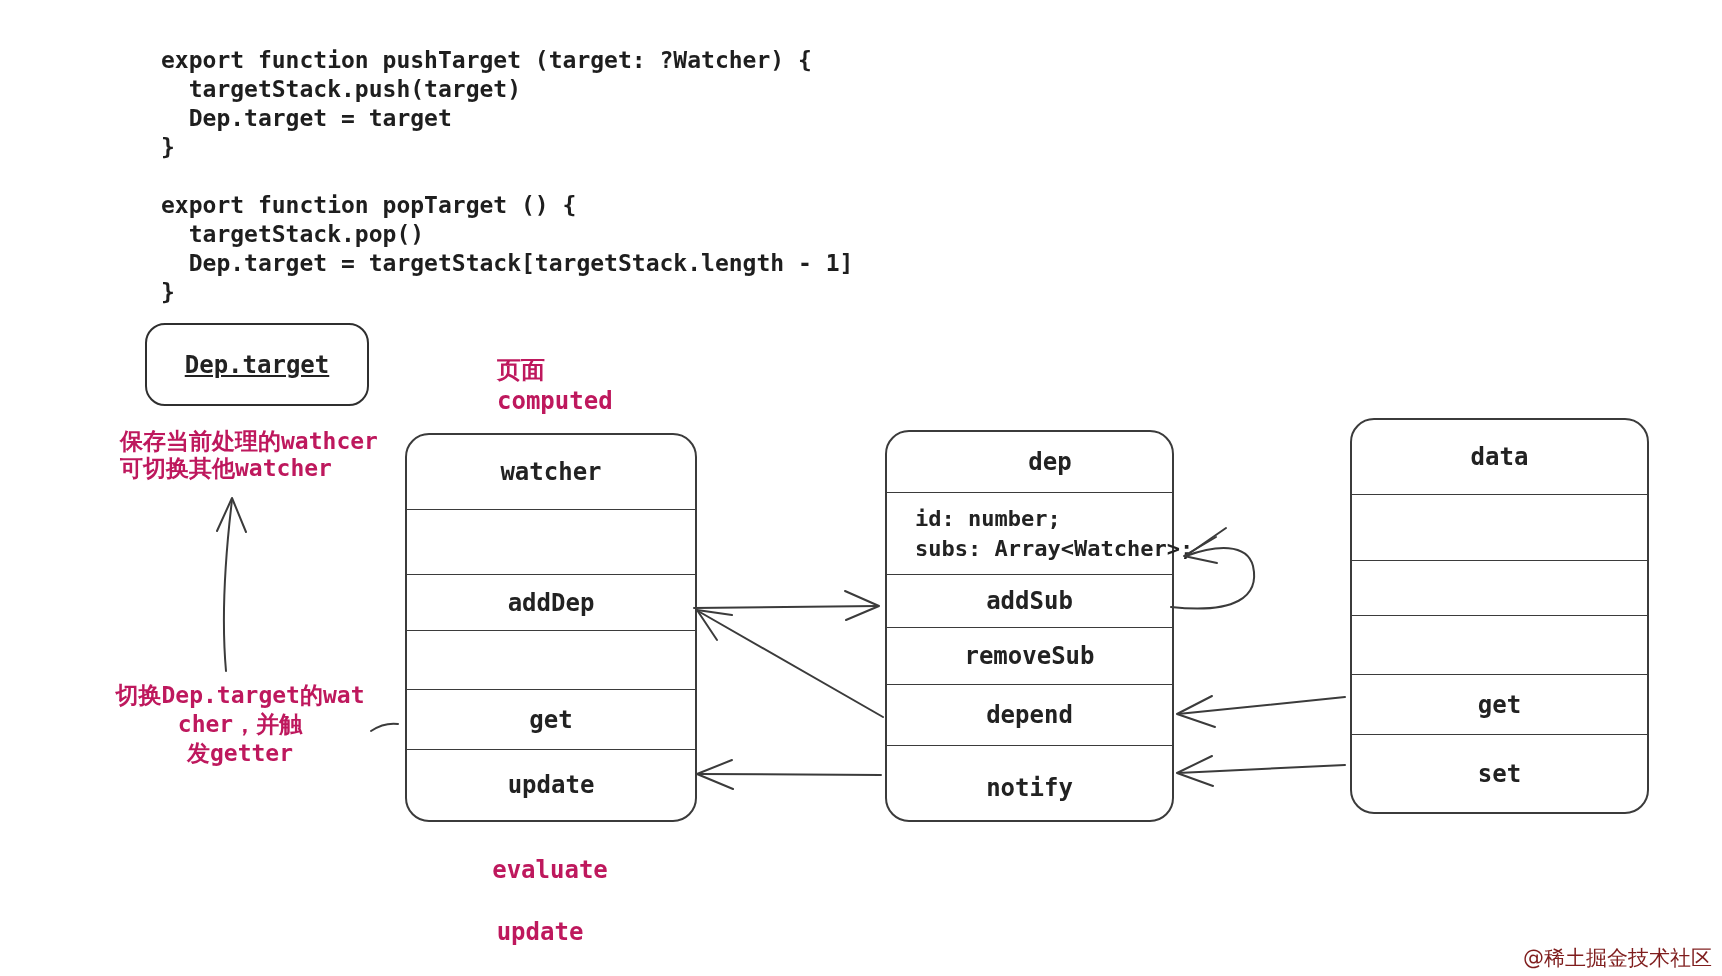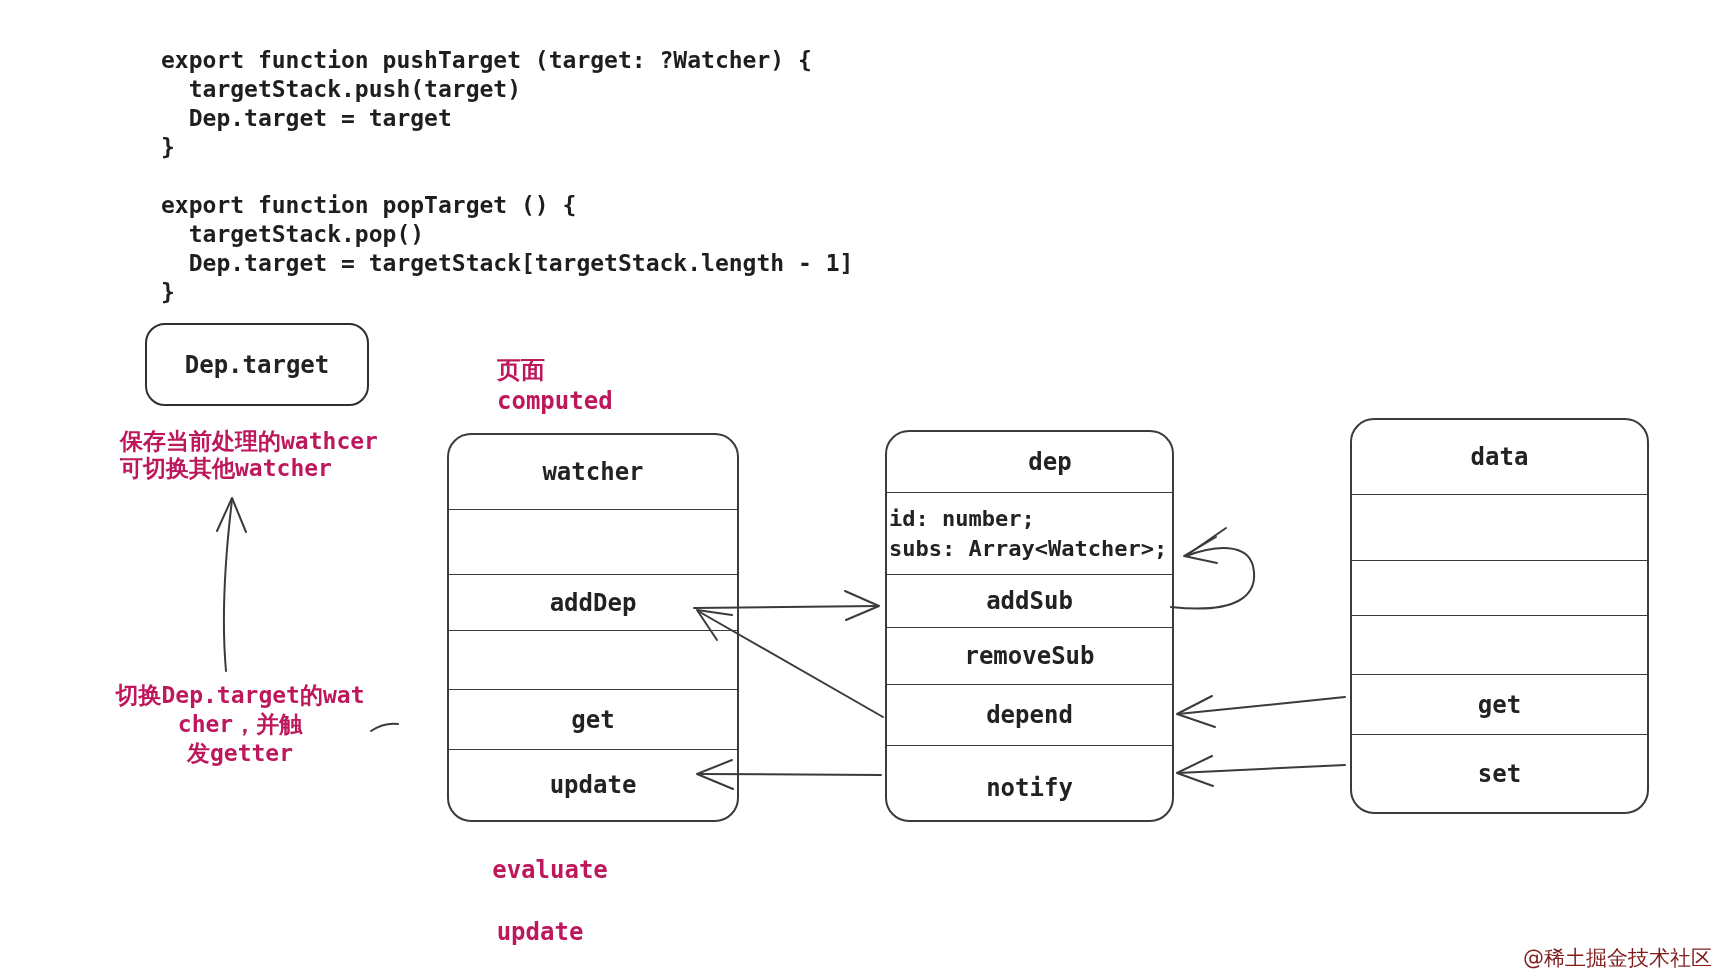--- a/index.html
+++ b/index.html
@@ -6,28 +6,28 @@
   #canvas{position:relative;width:1722px;height:976px;background:#ffffff;overflow:hidden;
           font-family:"DejaVu Sans Mono","DejaVu Sans",monospace;color:#222222;}
   .abs{position:absolute;}
   .mono{font-family:"DejaVu Sans Mono","DejaVu Sans",monospace;font-weight:700;}
   .cjk{font-family:"DejaVu Sans Mono","DejaVu Sans",sans-serif;font-weight:700;}
 
   pre.code{margin:16px;font-family:"DejaVu Sans Mono",monospace;font-weight:700;
            font-size:23px;line-height:29px;white-space:pre;color:#1e1e1e;}
 
   .pill{border:2.5px solid #2f2f2f;border-radius:20px;display:flex;align-items:center;
-        justify-content:center;font-size:24px;}
+        justify-content:center;font-size:24px;text-decoration:underline;}
 
   .umlbox{border:2px solid #3b3b3b;border-radius:24px;background:transparent;}
   .umlbox .row{box-sizing:border-box;display:flex;align-items:center;justify-content:center;
                font-size:24px;font-weight:700;border-top:1.8px solid #3b3b3b;}
   .umlbox .row:first-child{border-top:none;}
   .umlbox .fields{flex-direction:column;align-items:flex-start;justify-content:center;
-                  padding-left:2px;font-size:22px;line-height:30px;white-space:nowrap;}
+                  padding-left:28px;font-size:22px;line-height:30px;white-space:nowrap;}
 
   .note{font-weight:700;color:#be185d;}
   svg.overlay{position:absolute;left:0;top:0;pointer-events:none;}
   .watermark{color:#7f1d1d;font-size:21px;font-weight:400;
              font-family:"DejaVu Sans","Liberation Sans",sans-serif;}
 </style>
 </head>
 <body>
 
 <div id="canvas">
@@ -55,21 +55,21 @@
     <div>保存当前处理的wathcer</div>
     <div>可切换其他watcher</div>
   </div>
 
   <div class="note cjk abs" style="left:95px;top:681px;width:290px;text-align:center;font-size:23px;line-height:29px;">
     <div>切换Dep.target的wat</div>
     <div>cher，并触</div>
     <div>发getter</div>
   </div>
 
-  <div class="umlbox abs" style="left:405px;top:433px;width:288px;height:385px;margin-left:42px;">
+  <div class="umlbox abs" style="left:405px;top:433px;width:288px;height:385px;">
     <div class="row" style="height:74px;">watcher</div>
     <div class="row" style="height:65px;"></div>
     <div class="row" style="height:56px;">addDep</div>
     <div class="row" style="height:59px;"></div>
     <div class="row" style="height:60px;">get</div>
     <div class="row" style="height:71px;">update</div>
   </div>
 
   <div class="umlbox abs" style="left:885px;top:430px;width:285px;height:388px;">
     <div class="row" style="height:60px;padding-left:41px;">dep</div>

